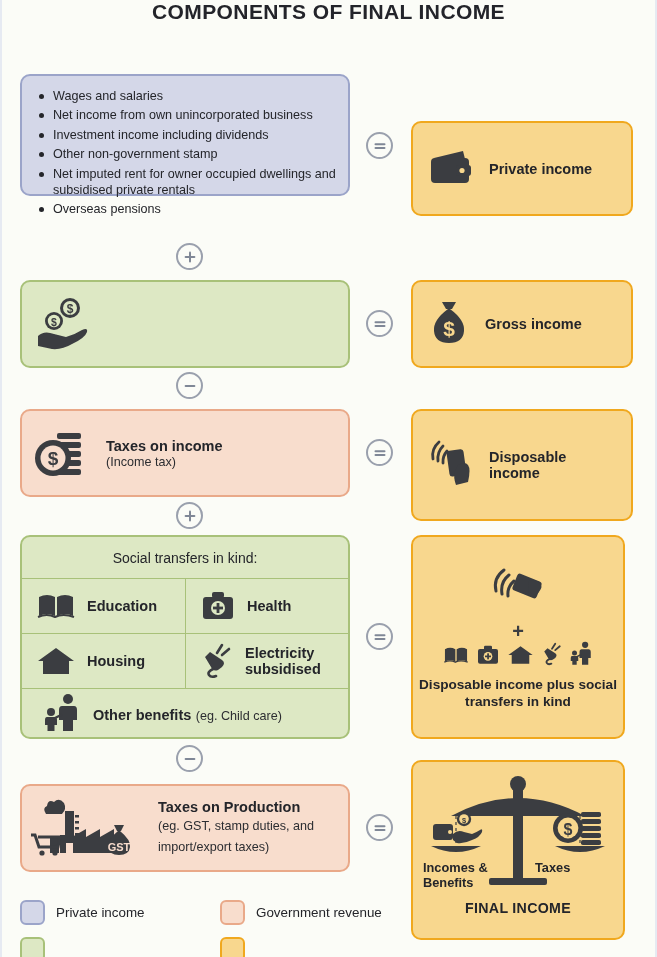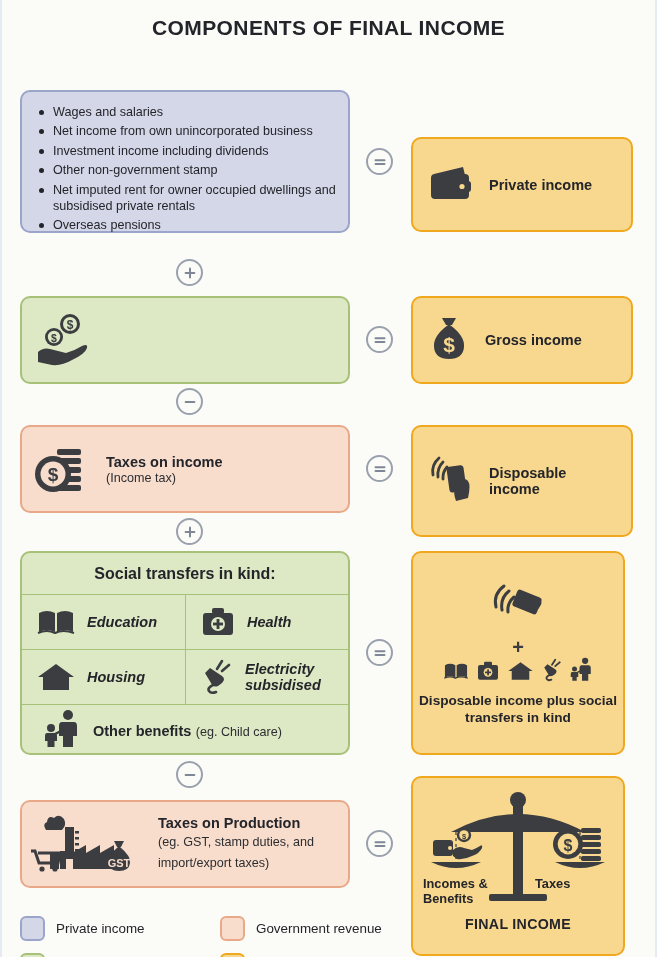--- a/index.html
+++ b/index.html
@@ -16,21 +16,20 @@
     position: relative;
   }
 
   
   .title {
     text-align: center;
     font-size: 21px;
     font-weight: bold;
     letter-spacing: .4px;
     color: #23242a;
-    padding-top: 16px;
     padding-bottom: 10px;
   }
 
   
   .sheet { position: relative; width: 657px; height: 900px; }
 
   .box {
     position: absolute;
     border-radius: 10px;
     border-width: 2px;
@@ -90,25 +89,25 @@
     height:100%; padding: 8px 6px; text-align:center;
   }
   .conceptv .cap {
     font-size: 13.6px; font-weight:bold; line-height: 17px; color:#24252a;
   }
   .conceptv .plusglyph { font-size:20px; font-weight:bold; line-height:16px; color:#3b3d41; margin: 4px 0 2px; }
   .iconstrip { display:flex; align-items:flex-end; justify-content:center; gap:7px; margin-bottom: 6px; }
 
   
   .stk-title {
-    text-align:center; font-size:16px; font-weight:bold; color:#24252a;
+    text-align:center; font-size:14px; font-weight:normal; color:#24252a;
     height: 42px; line-height: 42px;
     border-bottom: 1.5px solid #a8c179;
   }
-  .stk-row { display:flex; border-bottom: 1.5px solid #a8c179; height: 55px; font-style: italic; }
+  .stk-row { display:flex; border-bottom: 1.5px solid #a8c179; height: 55px; }
   .stk-row:last-child { border-bottom: none; }
   .stk-cell { flex:1 1 50%; display:flex; align-items:center; padding-left: 14px; }
   .stk-cell + .stk-cell { border-left: 1.5px solid #a8c179; }
   .stk-cell .ico { margin-right: 11px; display:flex; align-items:center; }
   .stk-cell .lbl { font-size:14.5px; font-weight:bold; line-height:16px; color:#24252a; }
   .stk-wide { display:flex; align-items:center; padding-left: 22px; height: 52px; }
   .stk-wide .ico { margin-right: 11px; }
 
   
   .fin { position:relative; height:100%; display:flex; flex-direction:column; align-items:center; padding-top: 12px; }
@@ -129,21 +128,21 @@
   .swatch { width: 25px; height: 25px; border-radius: 6px; border: 2px solid; margin-right: 11px; flex:0 0 auto; }
   .legitem .lbl { font-size: 13.4px; color:#24252a; }
 </style>
 </head>
 <body>
 
 <div class="title">COMPONENTS OF FINAL INCOME</div>
 
 <div class="sheet">
 
-  <div class="box b-private" style="left:18px; top:40px; width:330px; height:143px;">
+  <div class="box b-private" style="left:18px; top:40px; width:330px; height:122px;">
     <ul class="bullets">
       <li>Wages and salaries</li>
       <li>Net income from own unincorporated business</li>
       <li>Investment income including dividends</li>
       <li>Other non-government stamp</li>
       <li>Net imputed rent for owner occupied dwellings and subsidised private rentals</li>
       <li>Overseas pensions</li>
     </ul>
   </div>
 

